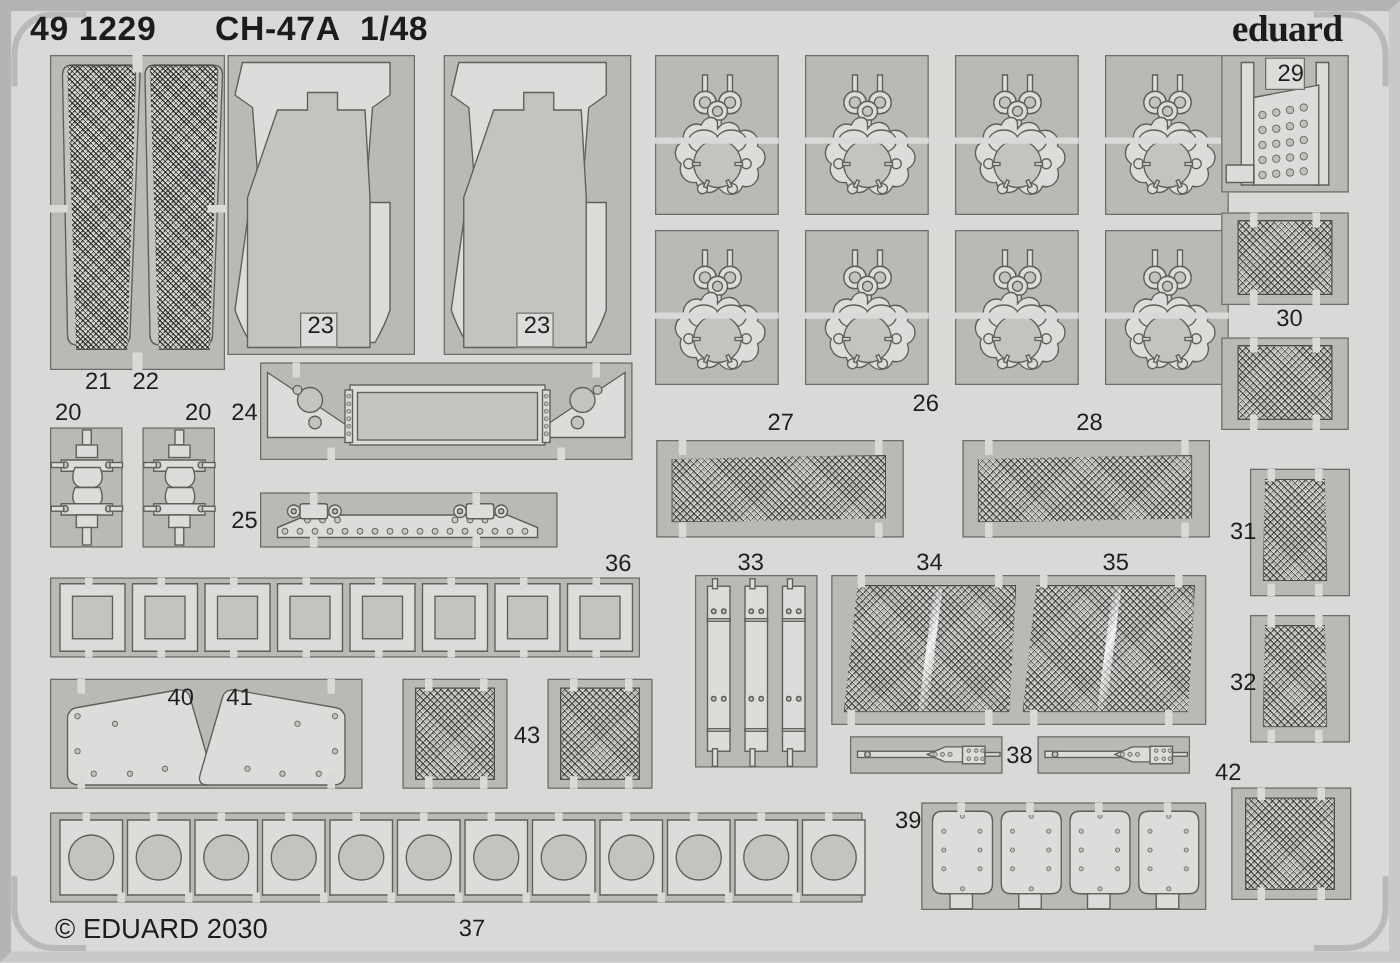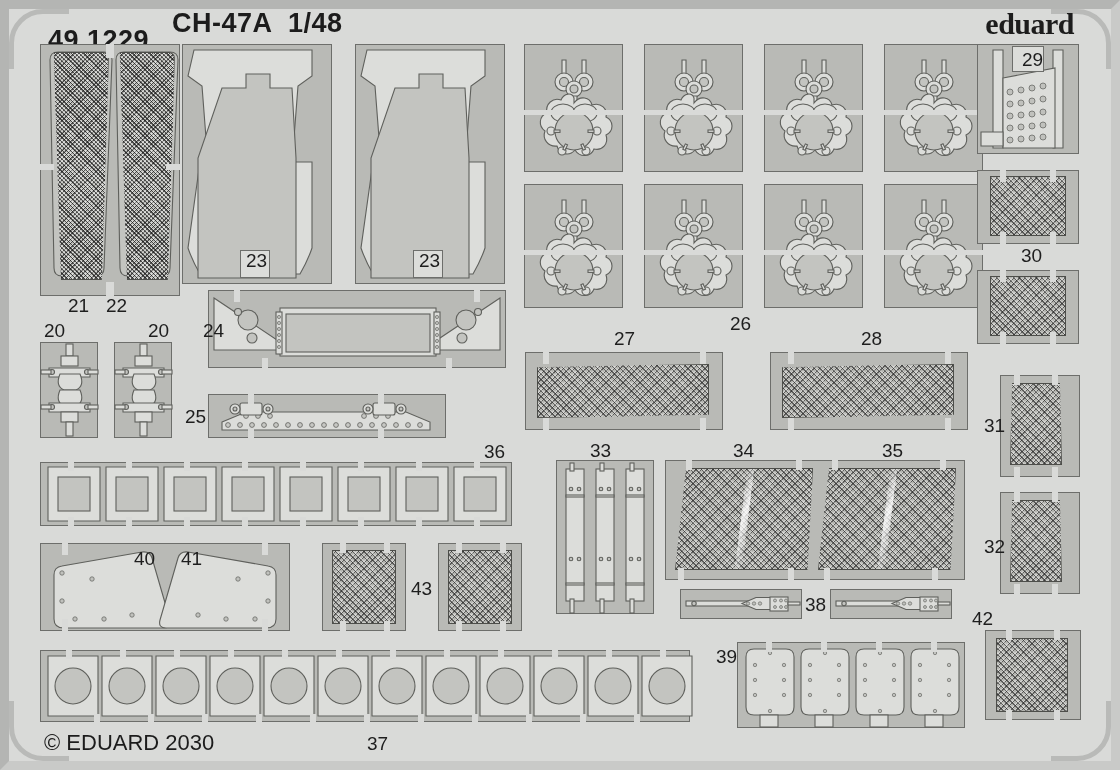--- a/index.html
+++ b/index.html
@@ -62,21 +62,21 @@
   <div class="corner" style="right:9px;top:9px;">
       <i style="right:0;top:0;"></i>
     </div>
   <div class="corner" style="left:9px;bottom:9px;">
       <i style="left:0;bottom:0;"></i>
     </div>
   <div class="corner" style="right:9px;bottom:9px;">
       <i style="right:0;bottom:0;"></i>
     </div>
 
-  <div class="txt title" style="left:48px;top:8px;margin-top:17px;">49 1229</div>
+  <div class="txt title" style="left:24px;top:8px;">49 1229</div>
   <div class="txt title" style="left:172px;top:8px;">CH-47A</div>
   <div class="txt title" style="left:288px;top:8px;">1/48</div>
   <div class="txt brand" style="right:46px;top:7px;">eduard</div>
 
   <div class="txt foot" style="left:44px;bottom:14px;">© EDUARD 2030</div>
 
   <div class="blk" style="left:40px;top:44px;width:140px;height:252px;"></div>
   <svg style="left:40px;top:44px;" width="140" height="252">
     <path class="sh2" d="M14,16 q0,-8 8,-8 h46 q8,0 8,8 l-8,208 q0,8 -8,8 h-34 q-8,0 -8,-8 z" transform="translate(-4,0)"></path>
     <path class="sh2" d="M14,16 q0,-8 8,-8 h46 q8,0 8,8 l-8,208 q0,8 -8,8 h-34 q-8,0 -8,-8 z" transform="translate(62,0)"></path>
@@ -652,21 +652,21 @@
   <div class="gap" style="left:580px;top:714px;width:6px;height:8px;"></div>
   <div class="gap" style="left:634px;top:714px;width:6px;height:8px;"></div>
 
   <div id="labels">
       <div class="txt num" style="left: 68px; top: 295px;">21</div>
       <div class="txt num" style="left: 106px; top: 295px;">22</div>
       <div class="txt num" style="left: 246px; top: 250px;">23</div>
       <div class="txt num" style="left: 419px; top: 250px;">23</div>
       <div class="txt num" style="left: 44px; top: 320px;">20</div>
       <div class="txt num" style="left: 148px; top: 320px;">20</div>
-      <div class="txt num" style="left: 185px; top: 320px; margin-left: 18px;">24</div>
+      <div class="txt num" style="left: 185px; top: 320px;">24</div>
       <div class="txt num" style="left: 185px; top: 406px;">25</div>
       <div class="txt num" style="left: 730px; top: 313px;">26</div>
       <div class="txt num" style="left: 614px; top: 328px;">27</div>
       <div class="txt num" style="left: 861px; top: 328px;">28</div>
       <div class="txt num" style="left: 1022px; top: 49px;">29</div>
       <div class="txt num" style="left: 1021px; top: 245px;">30</div>
       <div class="txt num" style="left: 984px; top: 415px; text-align: center;">31</div>
       <div class="txt num" style="left: 984px; top: 536px;">32</div>
       <div class="txt num" style="left: 590px; top: 440px;">33</div>
       <div class="txt num" style="left: 733px; top: 440px;">34</div>

